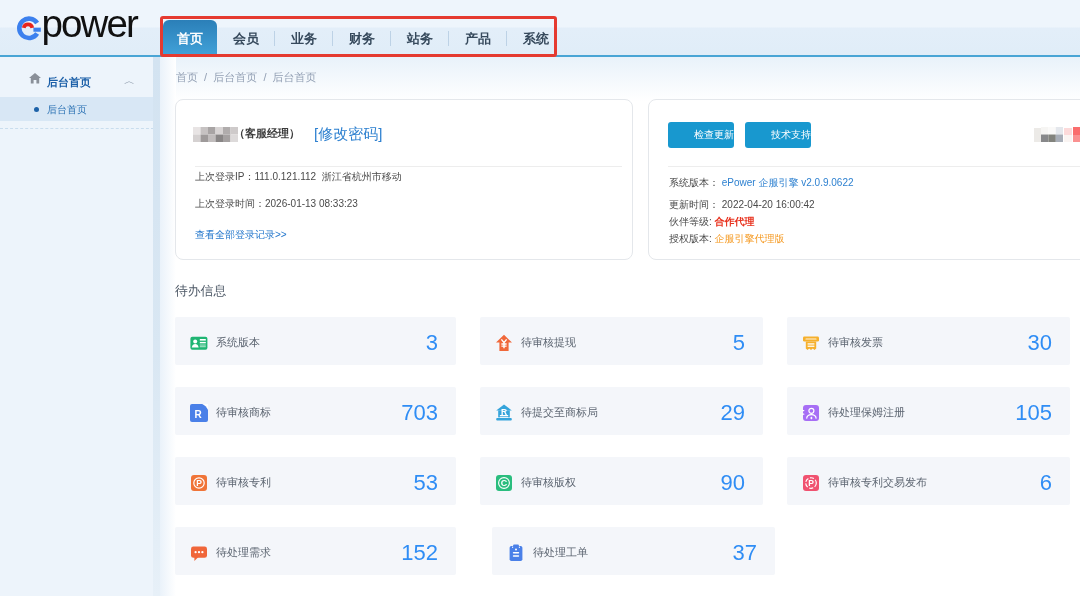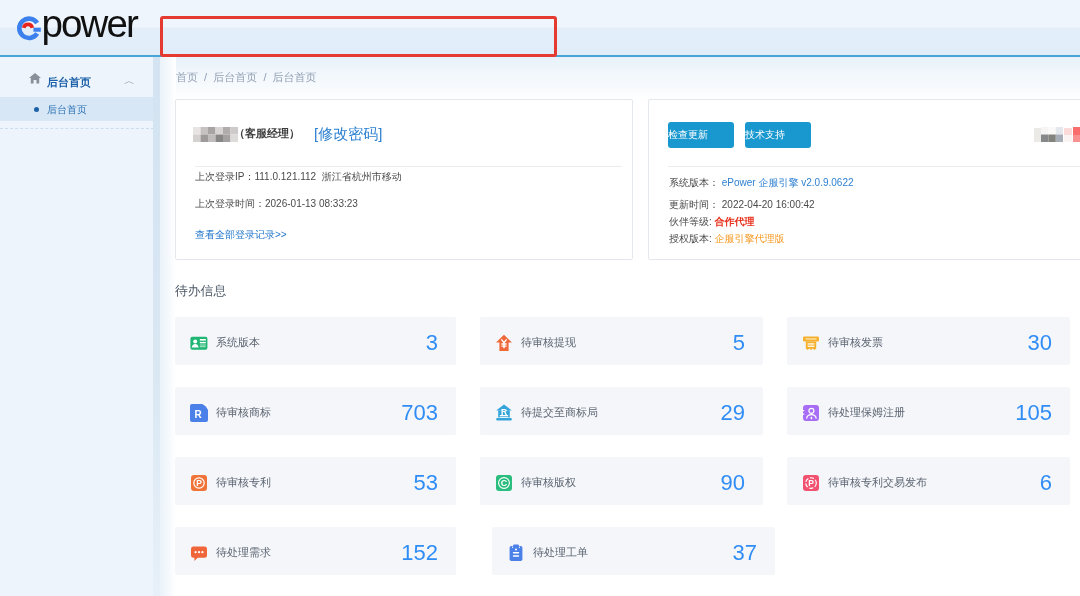--- a/index.html
+++ b/index.html
@@ -19,31 +19,31 @@
 .menuitem .home { position:absolute; left:29px; top:3px; }
 .menuitem .t { position:absolute; left:47px; top:5px; font-size:11px; font-weight:bold; color:#1b5fa8; }
 .menuitem .caret { position:absolute; left:124px; top:4px; font-size:11px; color:#8a97a8; transform:scaleY(0.8); }
 .submenu { position:absolute; left:0; top:40px; width:154px; height:24px; background:#d8e7f5; }
 .submenu .dot { position:absolute; left:34px; top:9.5px; width:5px; height:5px; border-radius:50%; background:#1d62a8; }
 .submenu .t { position:absolute; left:47px; top:6px; font-size:10px; color:#2e74b5; }
 .dash { position:absolute; left:0; top:71px; width:154px; border-top:1px dashed #c9ddee; }
 .ctop { position:absolute; left:160px; top:57px; width:920px; height:45px; background:linear-gradient(#e9f2fa,#ffffff); }
 .cleft { position:absolute; left:160px; top:57px; width:16px; height:539px; background:linear-gradient(90deg,#eaf2fa,#ffffff); }
 .crumb { position:absolute; left:176px; top:70px; font-size:11px; color:#93a0b4; }
-.card { position:absolute; background:#fff; border:1px solid #e4e7eb; border-radius:2px; }
+.card { position:absolute; background:#fff; border:1px solid #e4e7eb; border-radius:8px; }
 #card1 { left:175px; top:99px; width:458px; height:161px; }
 #card2 { left:648px; top:99px; width:462px; height:161px; }
 .cardsep { position:absolute; left:19px; right:10px; top:66px; border-top:1px solid #ededed; }
 .mosaic { position:absolute; left:17px; top:27px; }
 .who { position:absolute; left:58px; top:26px; font-size:11px; font-weight:bold; color:#3c3c3c; }
 .pwd { position:absolute; left:138px; top:25px; font-size:15px; color:#2e81d0; }
 .ipline { position:absolute; left:19px; top:70px; font-size:10px; color:#4a4a4a; }
 .timeline { position:absolute; left:19px; top:96.5px; font-size:10px; color:#4a4a4a; }
 .loglink { position:absolute; left:19px; top:128px; font-size:10px; color:#2477cc; }
-.btn { position:absolute; top:22px; width:66px; height:26px; background:#1898cf; border-radius:3px; color:#fff; font-size:10px; text-align:left; line-height:26px; }
+.btn { position:absolute; top:22px; width:66px; height:26px; background:#1898cf; border-radius:3px; color:#fff; font-size:10px; text-align:right; line-height:26px; }
 #btn1 { left:19px; }
 #btn2 { left:96px; }
 .vline { position:absolute; left:20px; font-size:10px; color:#4a4a4a; }
 .vblue { color:#2e81d0; }
 .vred { color:#e8321e; font-weight:bold; }
 .vorange { color:#f59a23; }
 .todo-title { position:absolute; left:175px; top:283px; font-size:12.8px; color:#4d5866; }
 .gcard { position:absolute; height:48px; background:#f4f6fa; border-radius:2px; }
 .gcard .ic { position:absolute; left:15px; top:17px; width:18px; height:18px; }
 .gcard .lb { position:absolute; left:41px; top:18px; font-size:11px; color:#5b6470; }
@@ -51,20 +51,29 @@
 </style>
 </head>
 <body>
 <div class="header">
   <svg class="logo" style="left:0;top:0" width="160" height="50" viewBox="0 0 160 50">
     <path d="M 37.14 33.58 A 9.7 9.7 0 1 1 37.14 23.02" fill="none" stroke="#3c80ee" stroke-width="4.6"></path>
     <path d="M 33.4 29.7 L 40.8 29.7" stroke="#3c80ee" stroke-width="4.1"></path>
     <path d="M 23.7 27.9 A 4.4 4.4 0 0 1 32.3 27.9" fill="none" stroke="#e8251d" stroke-width="3.7"></path>
     <text x="41.5" y="37.2" font-family="Liberation Sans" font-size="38.5" letter-spacing="-1.9" fill="#111">power</text>
   </svg>
+  <div class="tabs">
+    <div class="tab active">首页</div>
+    <div class="tab">会员<span class="sep"></span></div>
+    <div class="tab">业务<span class="sep"></span></div>
+    <div class="tab">财务<span class="sep"></span></div>
+    <div class="tab">站务<span class="sep"></span></div>
+    <div class="tab">产品<span class="sep"></span></div>
+    <div class="tab">系统</div>
+  </div>
 </div>
 <div class="redbox"></div>
 <div class="sidebar">
   <div class="menuitem">
     <svg class="home" width="12" height="11" viewBox="0 0 12 11">
         <path d="M6 0 L12 5 L10.2 5 L10.2 10.5 L7.4 10.5 L7.4 7 L4.6 7 L4.6 10.5 L1.8 10.5 L1.8 5 L0 5 Z" fill="#8a9099"></path>
       </svg>
     <span class="t">后台首页</span>
     <span class="caret">︿</span>
   </div>

